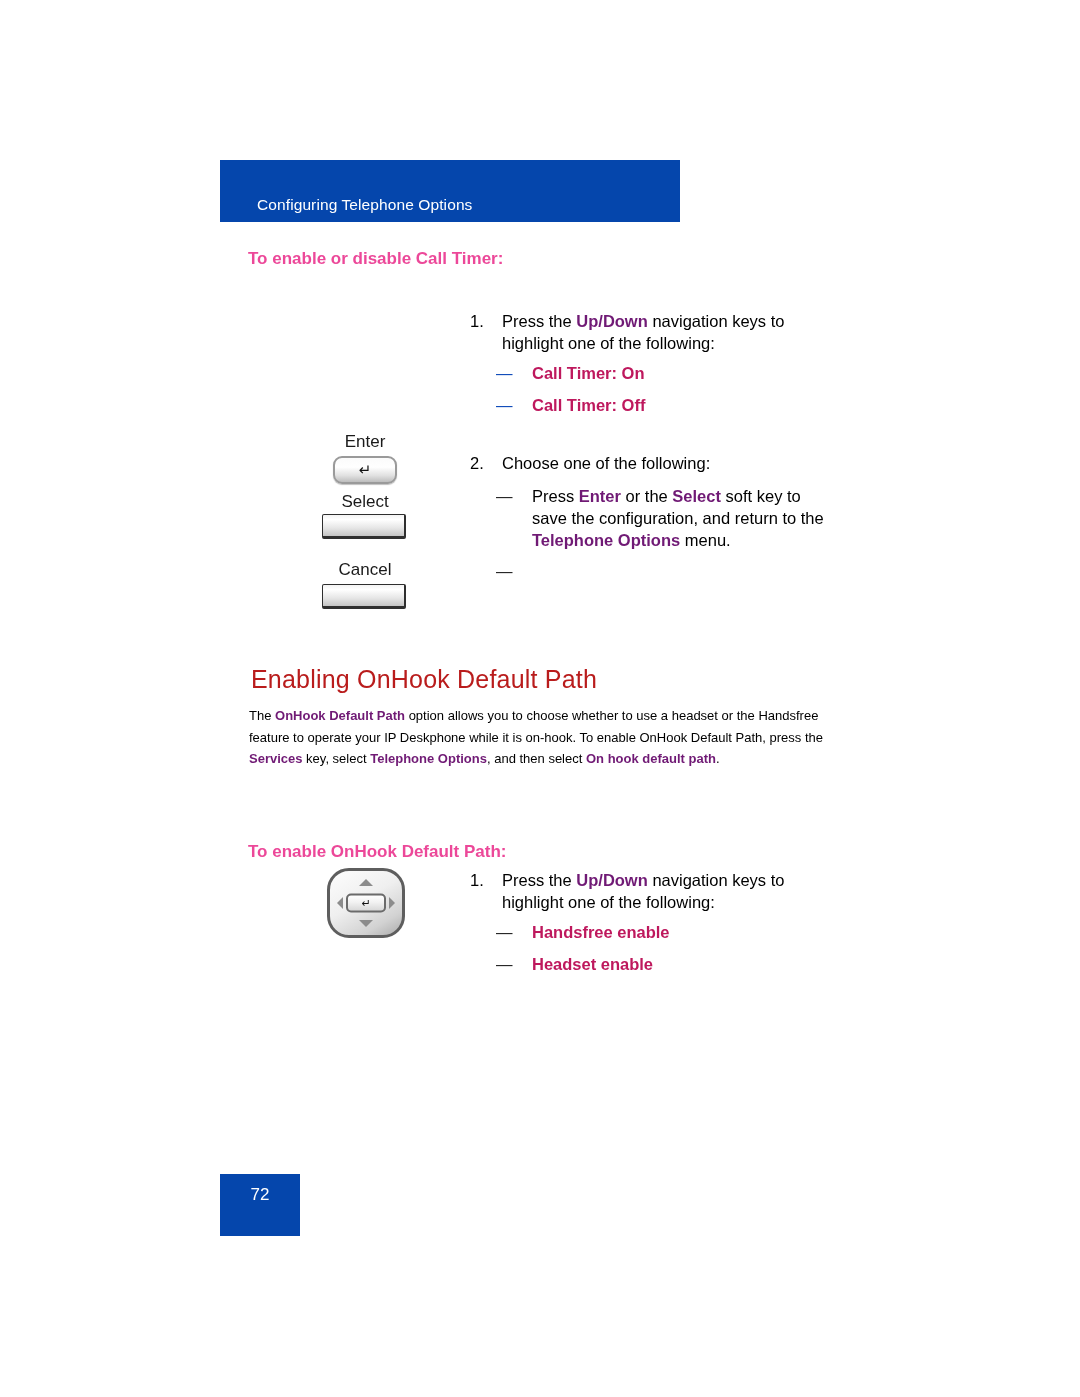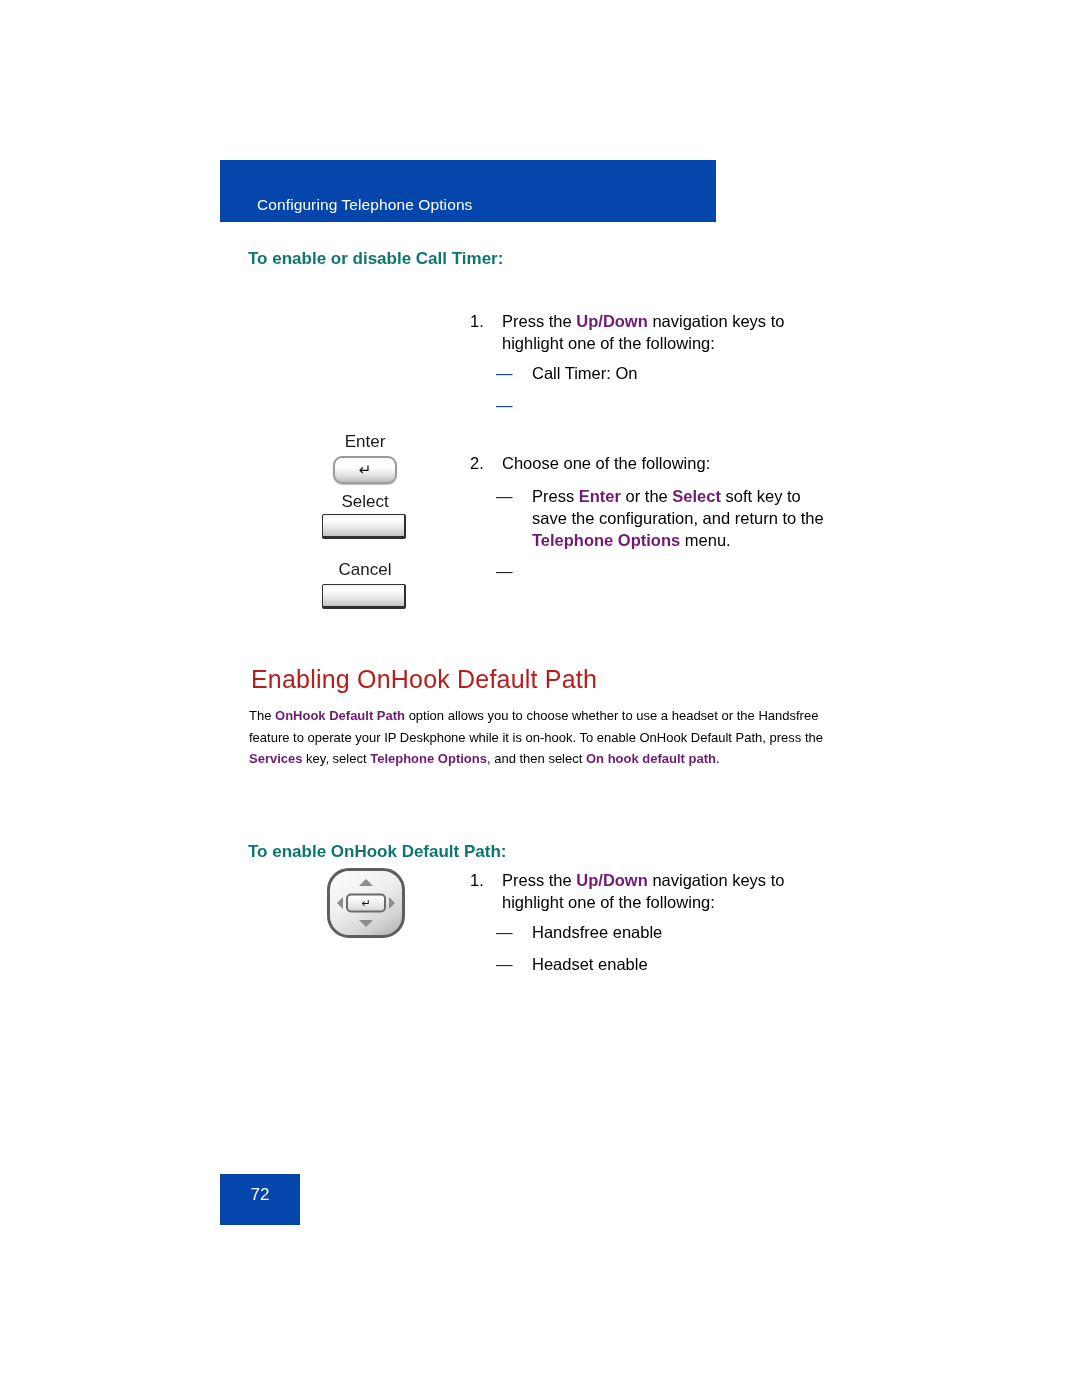--- a/index.html
+++ b/index.html
@@ -14,41 +14,41 @@
     font-family: "Liberation Sans", sans-serif;
     color: #000000;
     overflow: hidden;
   }
 
   
   .header-banner {
     position: absolute;
     left: 220px;
     top: 160px;
-    width: 496px;
+    width: 460px;
     height: 62px;
     background: #0546AC;
     box-sizing: border-box;
   }
   .header-banner-text {
     position: absolute;
     left: 37px;
     bottom: 8px;
     color: #ffffff;
     font-size: 15.5px;
     letter-spacing: 0.1px;
     white-space: nowrap;
   }
 
   
   .subhead {
     position: absolute;
     font-size: 17px;
     font-weight: bold;
-    color: #0f766e;
+    color: #ec4899;
     white-space: nowrap;
   }
   .section-heading {
     position: absolute;
     font-size: 25px;
     font-weight: normal;
     color: #b91c1c;
     letter-spacing: 0.2px;
     white-space: nowrap;
   }
@@ -86,22 +86,22 @@
     line-height: 22px;
   }
   .bullet-dash {
     width: 36px;
     flex: 0 0 36px;
     color: #222222;
   }
   .bullet-dash.blue { color: #0B48B8; }
   .bullet-text {
     flex: 1 1 auto;
-    font-weight: normal;
-    color: #000000;
+    font-weight: bold;
+    color: #be185d;
   }
   .bullet-text.plain {
     font-weight: normal;
     color: #000000;
   }
 
   
   .key-label {
     position: absolute;
     font-size: 17px;
@@ -208,21 +208,21 @@
     border-bottom: 6px solid transparent;
     border-left: 6px solid #8c8c8c;
   }
 
   
   .page-number-box {
     position: absolute;
     left: 220px;
     top: 1174px;
     width: 80px;
-    height: 51px;
+    height: 62px;
     background: #0546AC;
   }
   .page-number-text {
     position: absolute;
     left: 0;
     right: 0;
     top: 11px;
     text-align: center;
     color: #ffffff;
     font-size: 17px;
@@ -241,20 +241,21 @@
   <div class="step-num">1.</div>
   <div class="step-body"><span>Press the </span><b class="kw">Up/Down</b><span> navigation keys to highlight one of the following:</span></div>
 </div>
 
 <div class="bullet" style="left:496px; top:362px; width:340px;">
   <div class="bullet-dash blue">—</div>
   <div class="bullet-text">Call Timer: On</div>
 </div>
 <div class="bullet" style="left:496px; top:394px; width:340px;">
   <div class="bullet-dash blue">—</div>
+  <div class="bullet-text">Call Timer: Off</div>
 </div>
 
 <div class="key-label" style="left:315px; top:432px; width:100px;">Enter</div>
 <div class="enter-key" style="left:333px; top:456px;">
   <span class="glyph">↵</span>
 </div>
 
 <div class="key-label" style="left:315px; top:492px; width:100px;">Select</div>
 <div class="soft-key" style="left:322px; top:514px;"></div>
 

